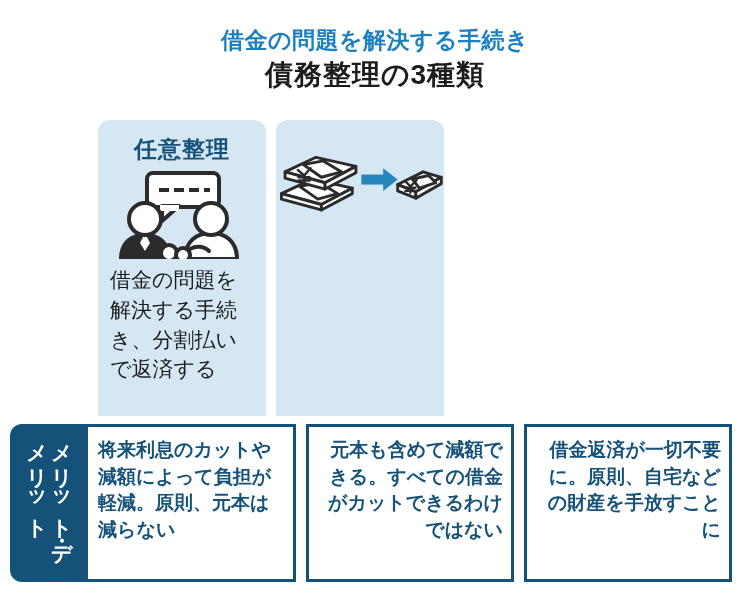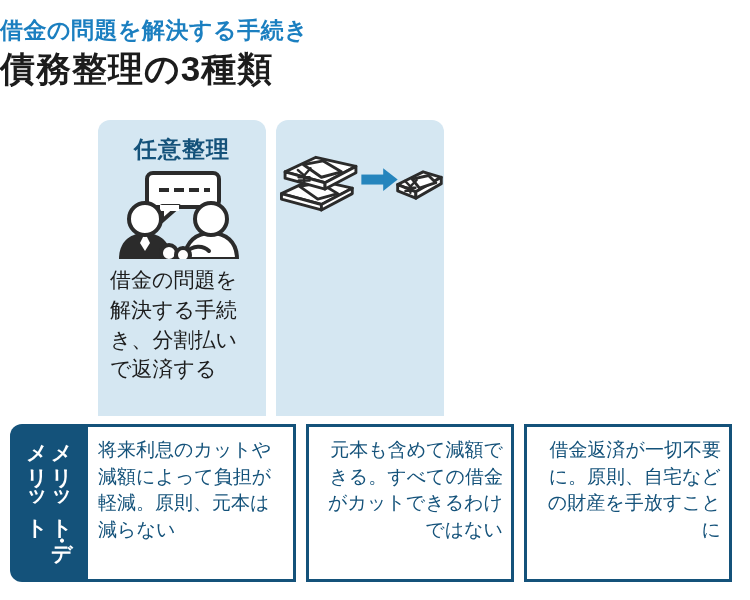--- a/index.html
+++ b/index.html
@@ -10,33 +10,34 @@
     width: 750px;
     height: 600px;
     background: #ffffff;
     font-family: "Liberation Sans", "DejaVu Sans", sans-serif;
     overflow: hidden;
     position: relative;
   }
 
   
   .header {
-    padding-top: 18px;
+    text-align: center;
+    padding-top: 28px;
   }
   .subtitle {
     color: #1b7fc0;
     font-size: 23px;
     font-weight: bold;
     letter-spacing: 0.5px;
     line-height: 1.1;
     margin: 0;
   }
   .title {
     color: #1c1c1c;
-    font-size: 35px;
+    font-size: 28px;
     font-weight: bold;
     letter-spacing: 1px;
     line-height: 1.15;
     margin: 6px 0 0 0;
   }
 
   
   .columns {
     position: absolute;
     top: 120px;
@@ -117,21 +118,21 @@
   .merit-cell {
     width: 208px;
     background: #ffffff;
     border: 3px solid #14527a;
     border-left: none;
     box-sizing: border-box;
     padding: 10px 8px 8px 10px;
     color: #14527a;
     font-size: 19px;
     line-height: 1.4;
-    font-weight: normal;
+    font-weight: bold;
     letter-spacing: 0px;
   }
   .merit-cell.bordered-left {
     border-left: 3px solid #14527a;
     text-align: right;
   }
 
   
   svg { display: block; }
 </style>

